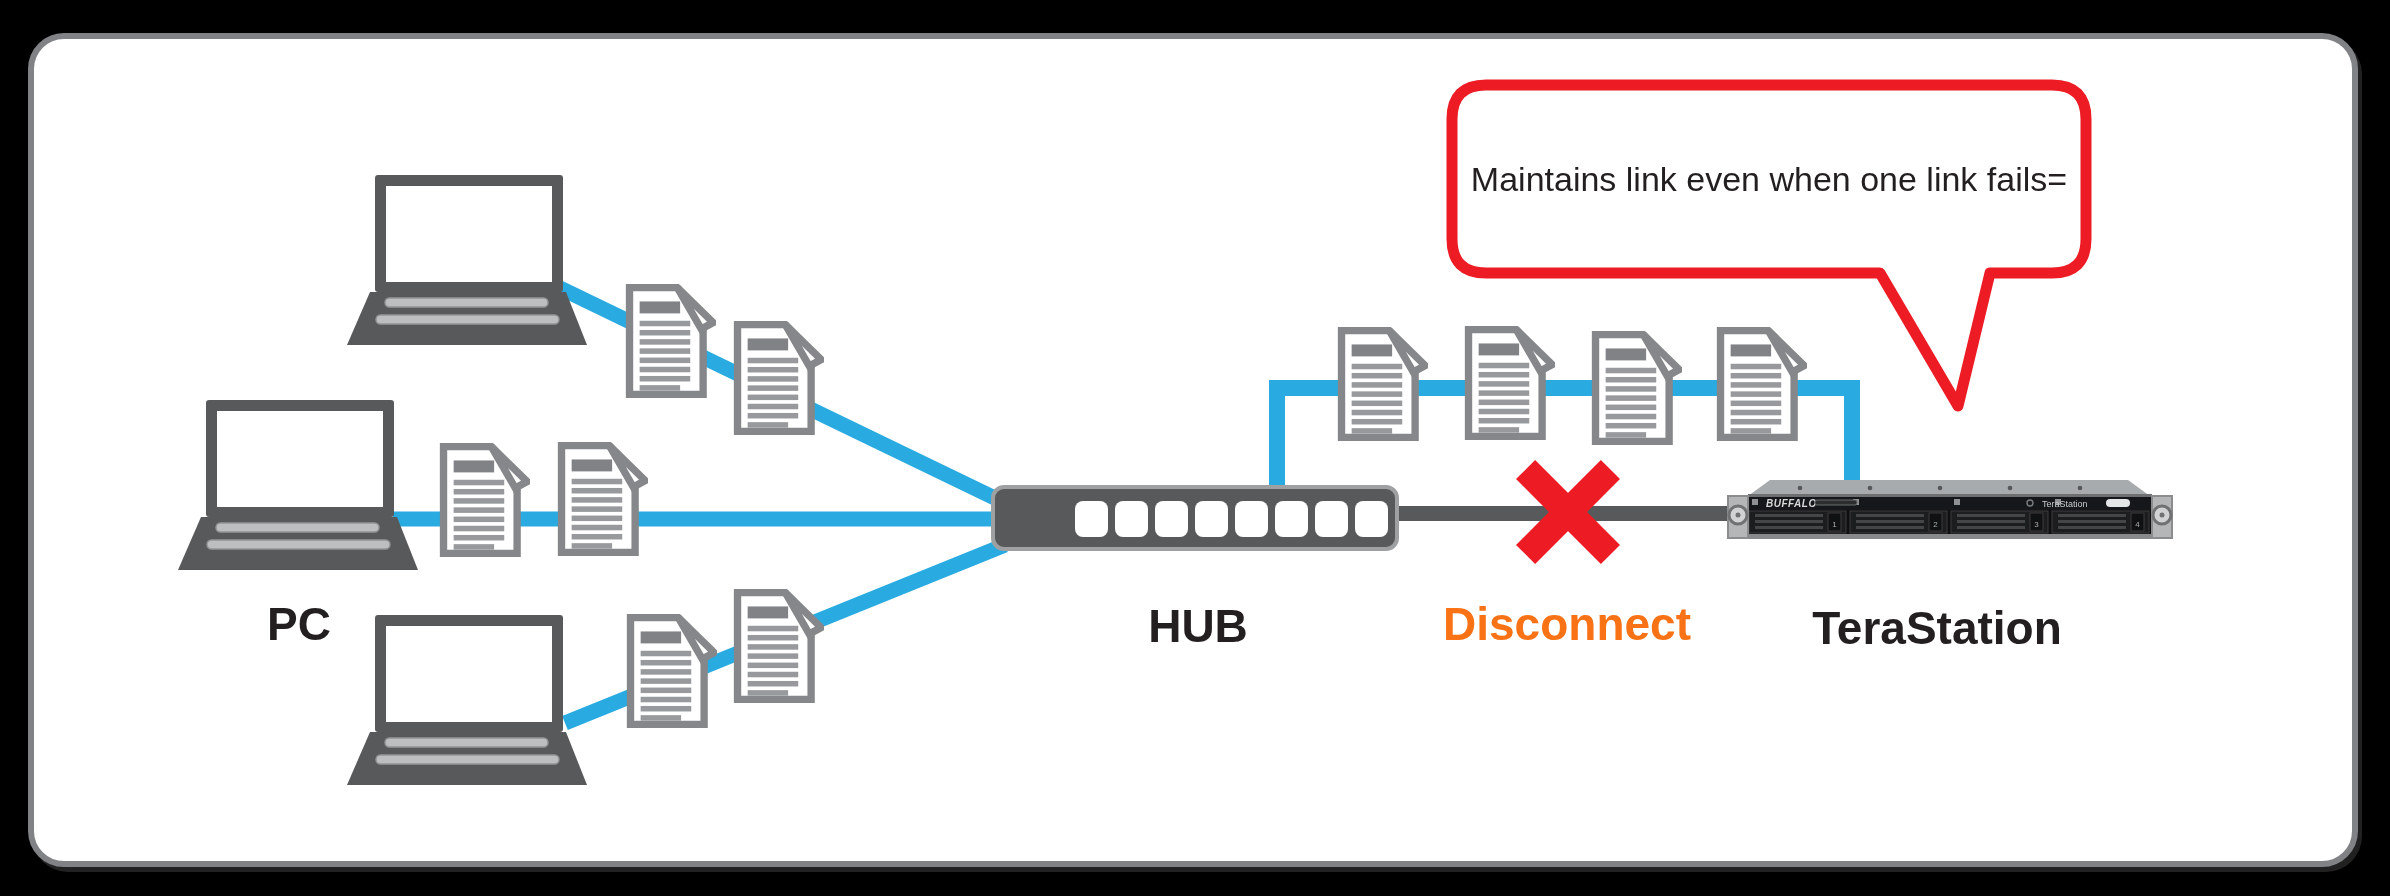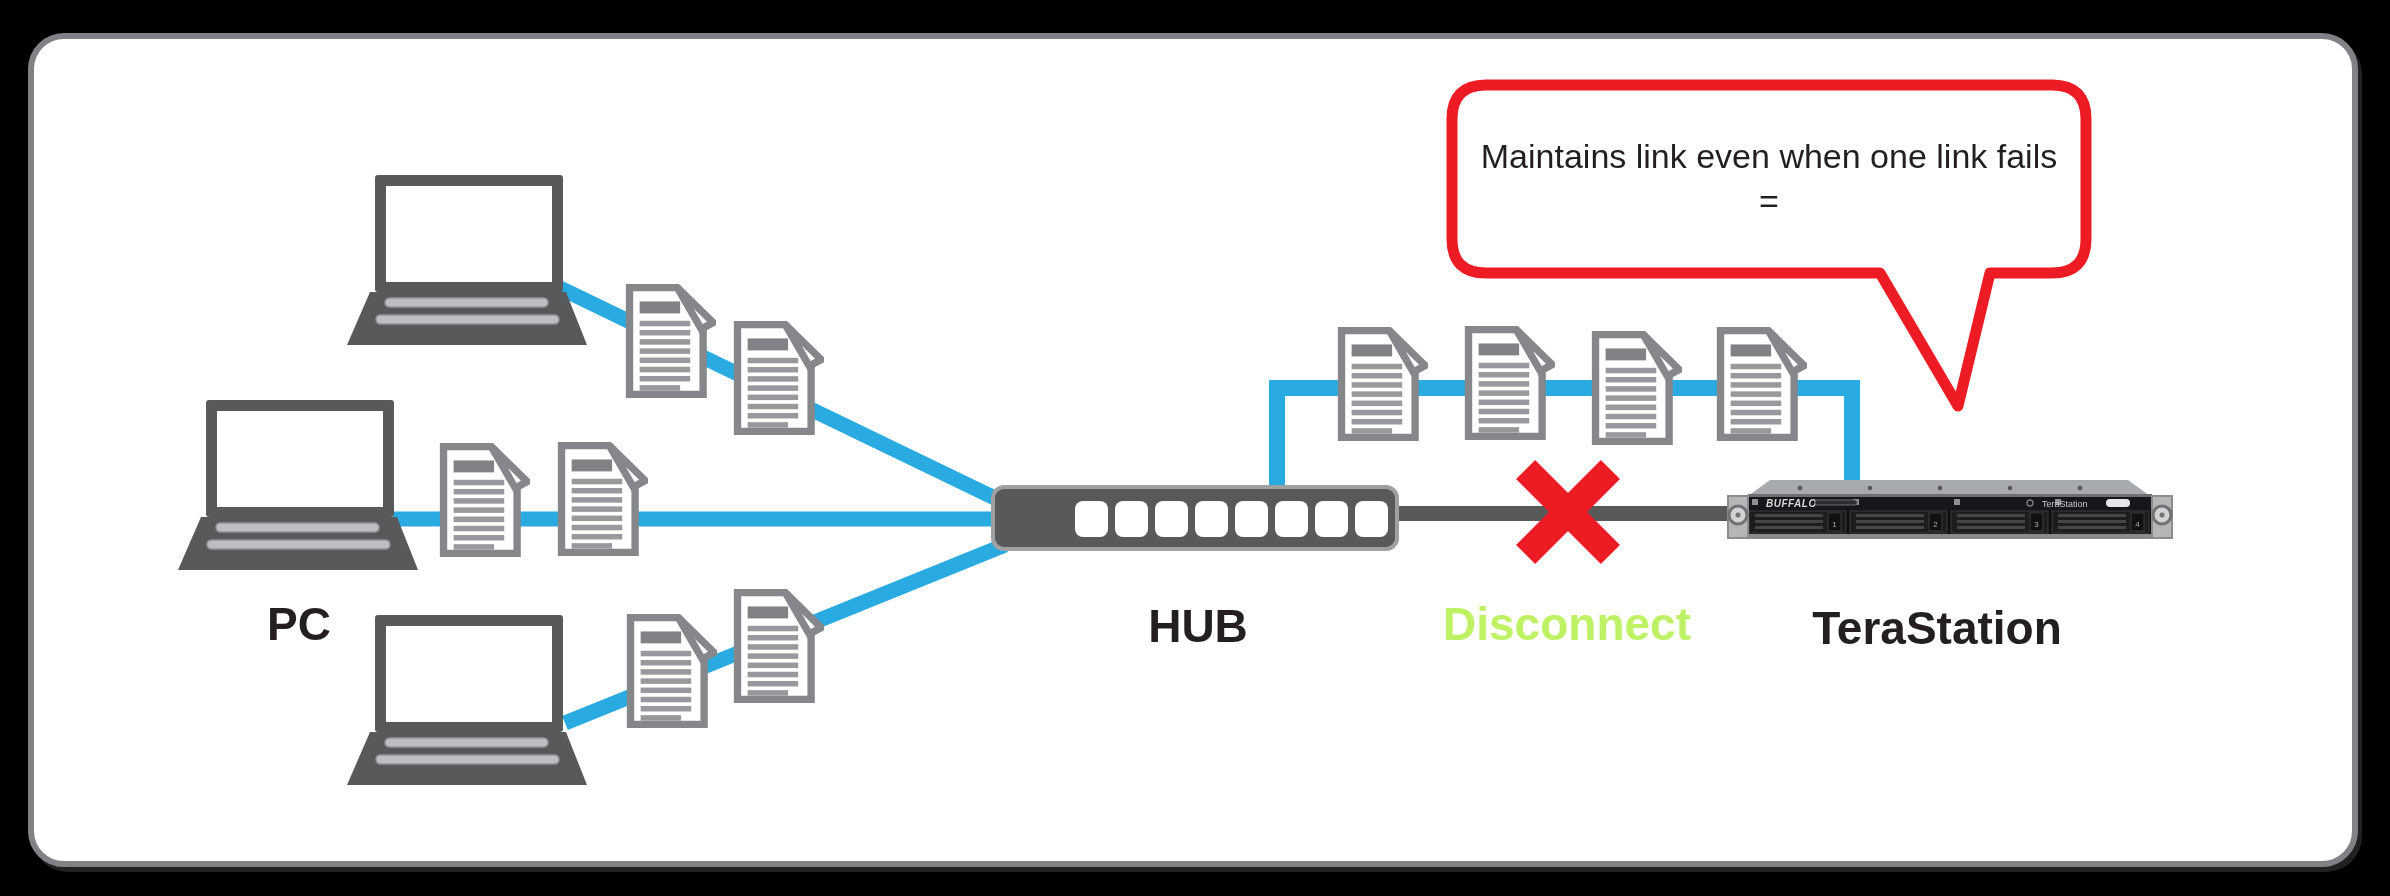--- a/index.html
+++ b/index.html
@@ -10,24 +10,24 @@
   #panel{
     position:absolute;left:28px;top:33px;width:2318px;height:822px;
     background:#fff;border:6px solid #808285;border-radius:36px;
     box-shadow:4px 5px 0 rgba(60,60,62,.55);
   }
   svg.layer{position:absolute;left:0;top:0;}
   .label{
     position:absolute;font-weight:bold;font-size:46px;line-height:48px;
     color:#231f20;text-align:center;letter-spacing:0;margin-top:17px;
   }
-  .label.red{color:#bef264;}
+  .label.red{color:#f97316;}
   #callout-text{
     position:absolute;left:1462px;top:99px;width:614px;height:160px;
-    display:flex;flex-direction:column;justify-content:center;align-items:center;
+    display:flex;flex-direction:row;justify-content:center;align-items:center;
     font-size:34px;line-height:45px;color:#231f20;text-align:center;
   }
 </style>
 </head>
 <body>
 
 <div id="canvas">
   <div id="panel"></div>
 
   <svg class="layer" width="2390" height="896" viewBox="0 0 2390 896">

